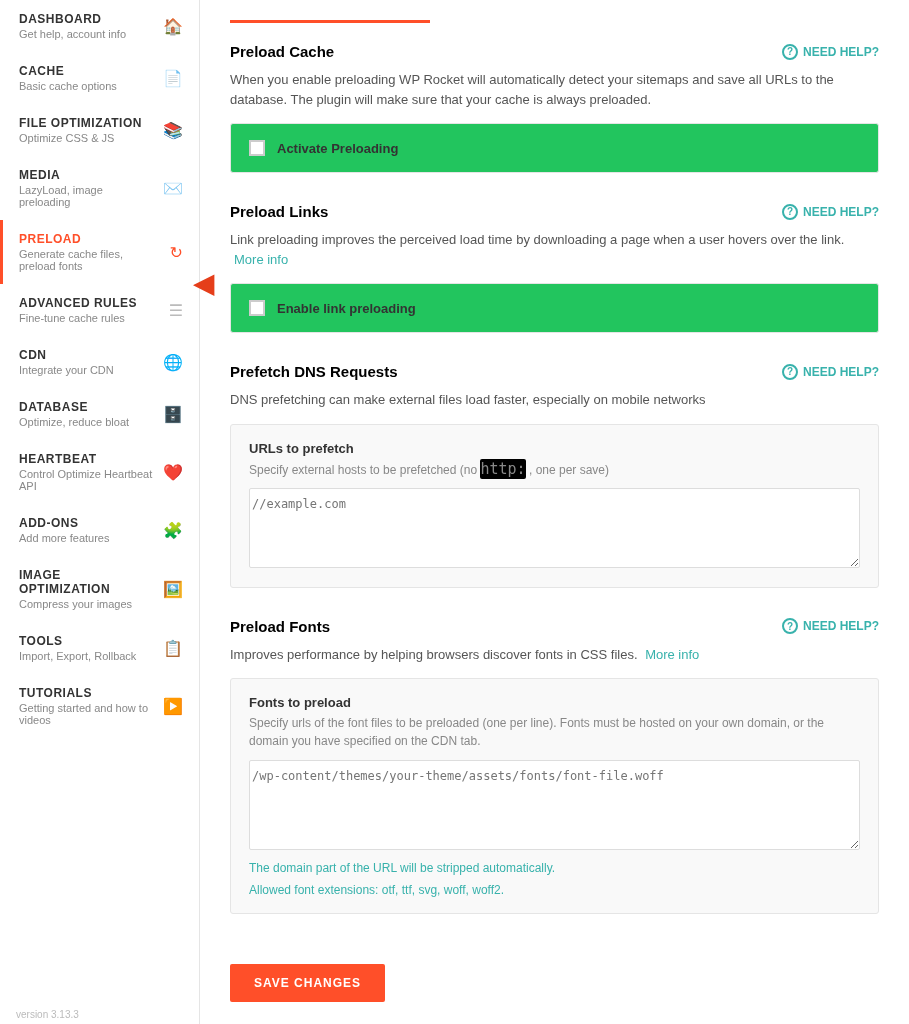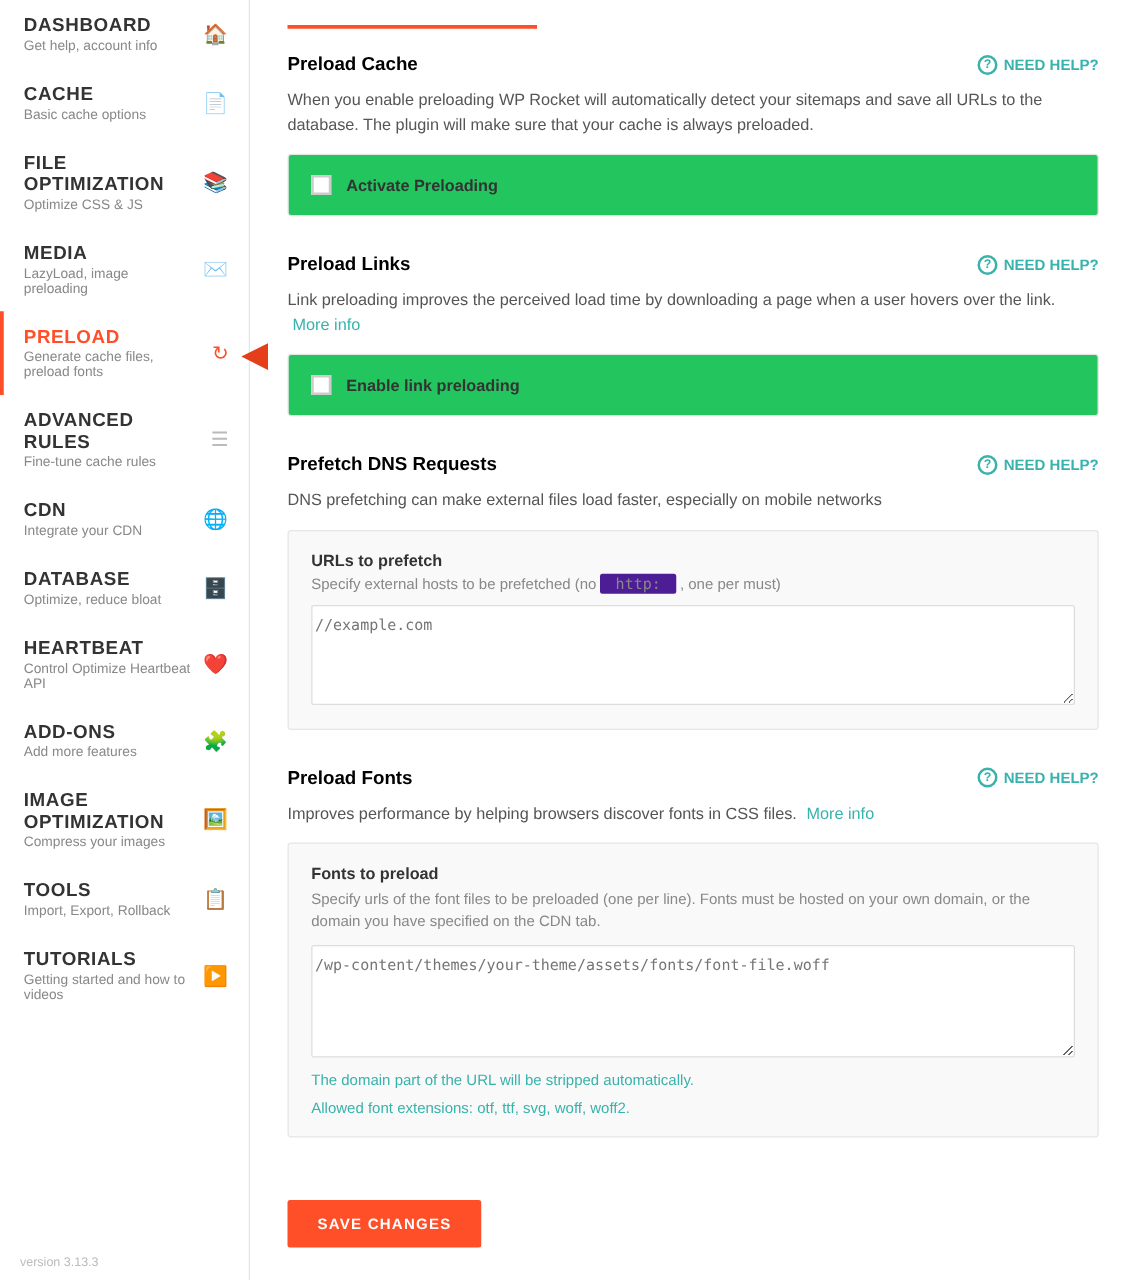--- a/index.html
+++ b/index.html
@@ -23,21 +23,21 @@
       padding: 12px 16px;
       cursor: pointer;
       border-left: 3px solid transparent;
       transition: background 0.1s;
     }
     .sidebar-item.active {
       border-left: 3px solid #ff4f29;
     }
     .sidebar-item-text { flex: 1; }
     .sidebar-item-title {
-      font-size: 15px;
+      font-size: 12px;
       font-weight: 700;
       letter-spacing: 0.5px;
       color: #333;
       text-transform: uppercase;
     }
     .sidebar-item.active .sidebar-item-title { color: #ff4f29; }
     .sidebar-item-subtitle {
       font-size: 11px;
       color: #888;
       margin-top: 2px;
@@ -162,24 +162,24 @@
       font-weight: 600;
       color: #333;
       margin-bottom: 4px;
     }
     .prefetch-sublabel {
       font-size: 12px;
       color: #888;
       margin-bottom: 10px;
     }
     .prefetch-sublabel code {
-      background: #4c1d95;
-      padding: 1px 12px;
+      background: #000000;
+      padding: 1px 0;
       border-radius: 2px;
-      font-size: 12px;
+      font-size: 15px;
     }
     .textarea-field {
       width: 100%;
       border: 1px solid #ddd;
       border-radius: 2px;
       padding: 8px 2px;
       font-size: 12px;
       color: #888;
       resize: vertical;
       font-family: monospace;
@@ -392,21 +392,21 @@
           <span class="need-help-icon">?</span>
           <span>NEED HELP?</span>
         </a>
       </div>
       <p class="section-desc">DNS prefetching can make external files load faster, especially on mobile networks</p>
       <div class="prefetch-box">
         <div class="prefetch-label">URLs to prefetch</div>
         <div class="prefetch-sublabel">
           <span>Specify external hosts to be prefetched (no</span>
           <code>http:</code>
-          <span>, one per must)</span>
+          <span>, one per save)</span>
         </div>
         <textarea class="textarea-field" placeholder="//example.com" style=""></textarea>
       </div>
     </div>
 
     
     <div class="section">
       <div class="section-header">
         <span class="section-title">Preload Fonts</span>
         <a class="need-help">

